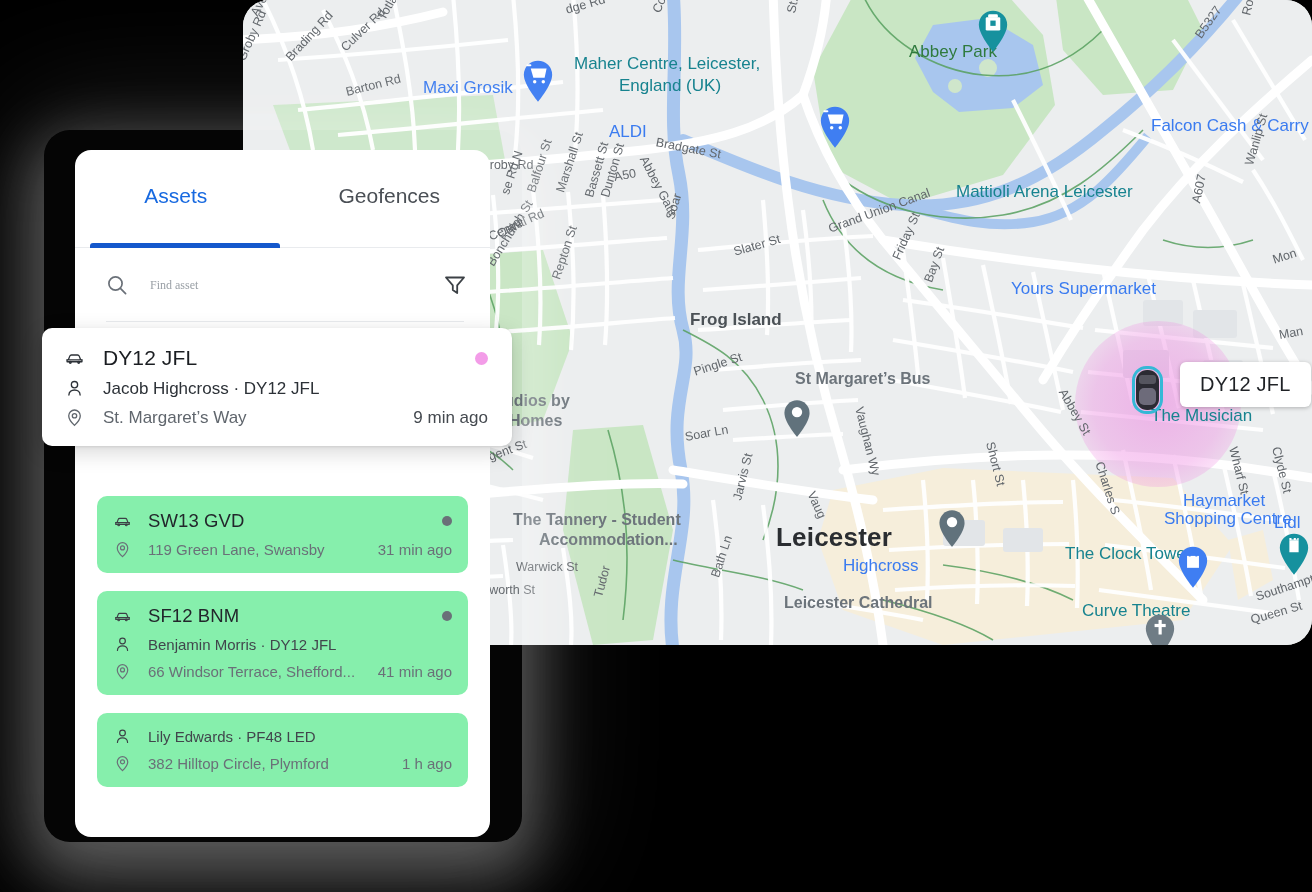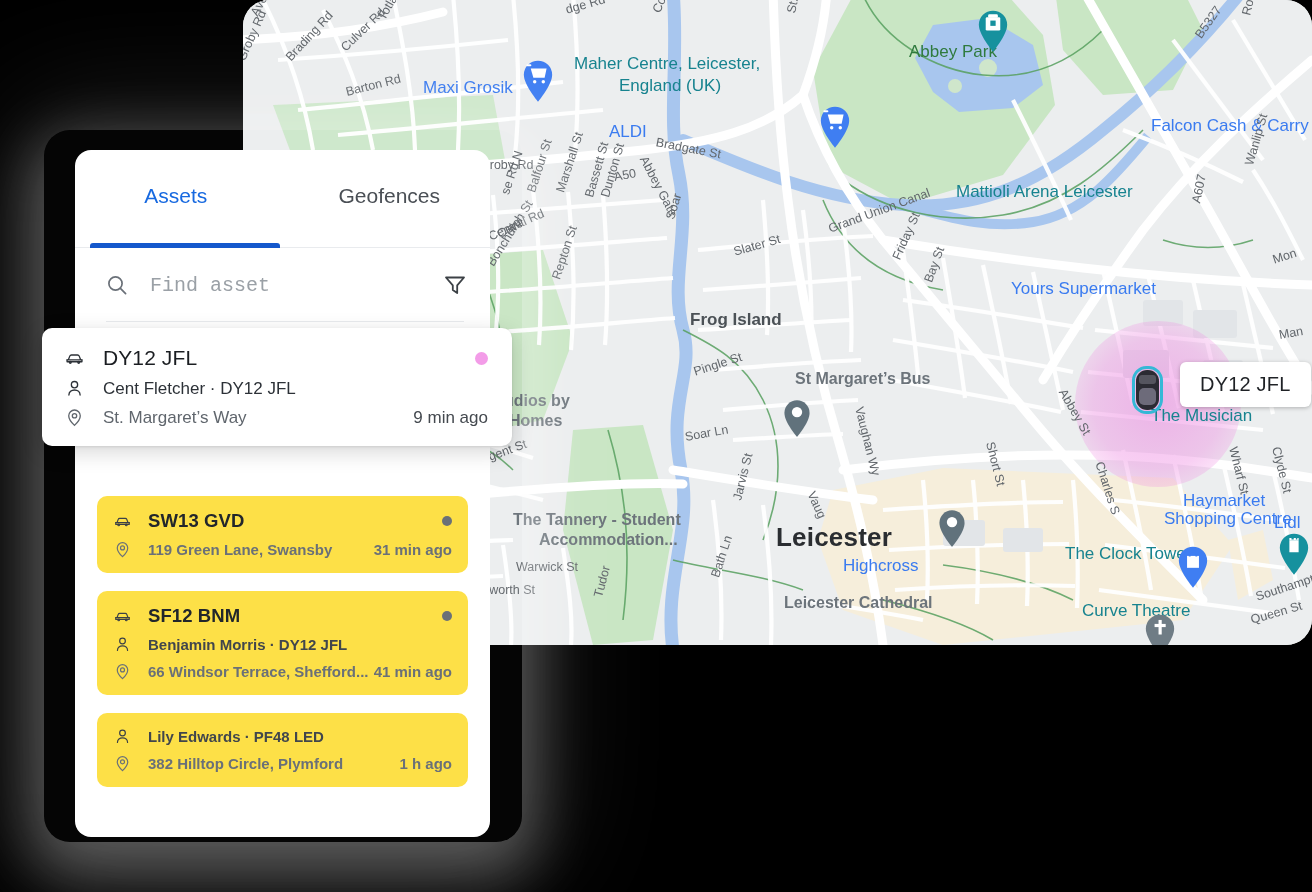--- a/index.html
+++ b/index.html
@@ -68,30 +68,30 @@
   .tab-underline {
     position:absolute; left:15px; bottom:0; width:190px; height:5px;
     background:#1458cc; border-radius:3px 3px 0 0;
   }
   .tabs-divider { position:absolute; left:0; bottom:0; width:100%; height:1px; background:#e9ebee; }
 
   .search-row { display:flex; align-items:center; height:74px; padding:0 22px 0 31px; position:relative; }
   .search-icon { width:22px; height:22px; flex:0 0 auto; }
   .search-input {
     border:none; outline:none; flex:1; margin-left:22px;
-    font-family:Liberation Mono, monospace; font-size:20px; color:#2a2d31; background:transparent;
+    font-family:Liberation Serif, serif; font-size:12px; color:#2a2d31; background:transparent;
   }
   .search-input::placeholder { color:#9aa0a6; }
   .filter-icon { width:26px; height:26px; cursor:pointer; }
   .search-divider { position:absolute; left:31px; right:26px; bottom:0; height:1px; background:#e9ebee; }
 
   .list { padding:12px 22px 18px 22px; }
   .asset-card {
-    background:#fde047; border-radius:10px; padding:14px 16px 14px 16px; margin-bottom:18px;
-    cursor:pointer; position:relative;font-weight:bold;
+    background:#86efac; border-radius:10px; padding:14px 16px 14px 16px; margin-bottom:18px;
+    cursor:pointer; position:relative;
   }
   .row { display:flex; align-items:center; }
   .row + .row { margin-top:8px; }
   .ic { width:19px; height:19px; flex:0 0 19px; margin-right:16px; }
   .title { font-size:18.5px; color:#22262b; letter-spacing:.1px; }
   .sub { font-size:15px; color:#41464c; }
   .addr { font-size:15px; color:#6a7078; flex:1; }
   .ago { font-size:15px; color:#6a7078; margin-left:auto; white-space:nowrap; }
   .dot { width:10px; height:10px; border-radius:50%; margin-left:auto; background:#6a7078; }
 
@@ -533,21 +533,21 @@
       <span class="title">DY12 JFL</span>
       <span class="dot" style="background:#f39ce8"></span>
     </div>
     <div class="row">
       <span class="ic">
         <svg width="21" height="21" viewBox="0 0 24 24" fill="none" stroke="#2c3137" stroke-width="1.5" stroke-linecap="round">
           <circle cx="12" cy="7.6" r="3.6"></circle>
             <path d="M5.6 19.5c0-3.6 2.9-5.8 6.4-5.8s6.4 2.2 6.4 5.8"></path>
         </svg>
       </span>
-      <span class="sub">Cent Fletcher · DY12 JFL</span>
+      <span class="sub">Jacob Highcross · DY12 JFL</span>
     </div>
     <div class="row">
       <span class="ic">
         <svg width="21" height="21" viewBox="0 0 24 24" fill="none" stroke="#60666d" stroke-width="1.5">
           <path d="M12 21s6.6-6.1 6.6-11A6.6 6.6 0 0 0 5.4 10c0 4.9 6.6 11 6.6 11z"></path>
             <circle cx="12" cy="10" r="2.5"></circle>
         </svg>
       </span>
       <span class="addr">St. Margaret’s Way</span>
       <span class="ago">9 min ago</span>

